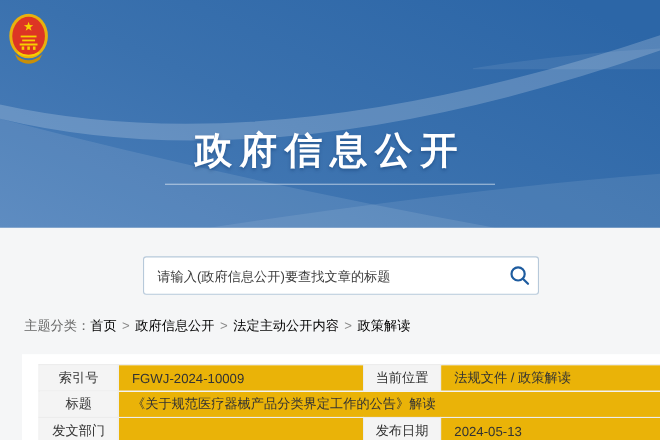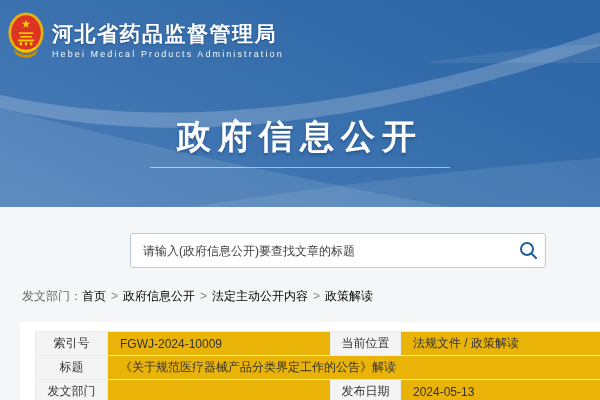--- a/index.html
+++ b/index.html
@@ -29,21 +29,21 @@
     position:absolute;top:114px;left:0;width:600px;text-align:center;
     color:#fff;font-size:34px;font-weight:bold;letter-spacing:7px;
     text-shadow:0 2px 3px rgba(0,40,90,.35);white-space:nowrap;
   }
   .banner-divider{
     position:absolute;top:167px;left:150px;width:300px;height:1px;
     background:rgba(255,255,255,.55);
   }
   
   .search-bar{
-    position:absolute;top:233px;left:130px;width:416px;height:35px;
+    position:absolute;top:233px;left:130px;width:360px;height:35px;
     box-sizing:border-box;background:#fff;border:1px solid #b7c9da;
     border-radius:3px;display:flex;align-items:center;
   }
   .search-input{
     flex:1;height:100%;border:none;outline:none;background:transparent;
     font-size:12px;color:#333;padding:0 6px 0 12px;
     font-family:"Liberation Sans","DejaVu Sans",sans-serif;
   }
   .search-input::placeholder{color:#3c3c3c;opacity:1;}
   .search-btn{
@@ -93,42 +93,38 @@
         <polygon points="20,8.5 21.18,11.88 24.76,11.95 21.9,14.12 22.94,17.55 20,15.5 17.06,17.55 18.1,14.12 15.24,11.95 18.82,11.88" fill="#f8d000"></polygon>
         <rect x="12" y="22.5" width="16" height="1.8" fill="#f8d000"></rect>
         <rect x="13.5" y="26.5" width="13" height="1.8" fill="#f8d000"></rect>
         <rect x="11" y="30.5" width="18" height="2" fill="#f8d000"></rect>
         <rect x="13" y="33.5" width="2.6" height="3.4" fill="#f8d000"></rect>
         <rect x="18.7" y="33.5" width="2.6" height="3.4" fill="#f8d000"></rect>
         <rect x="24.4" y="33.5" width="2.6" height="3.4" fill="#f8d000"></rect>
         <path d="M9,38.5 Q20,45 31,38.5 L31,40.5 Q20,47 9,40.5 Z" fill="#f8d000"></path>
       </svg>
     </span>
-    <div class="titles">
-      <div class="title-cn">河北省药品监督管理局</div>
-      <div class="title-en">Hebei Medical Products Administration</div>
-    </div>
   </div>
 
   <div class="banner-title">政府信息公开</div>
   <div class="banner-divider"></div>
 </div>
 
 <div class="search-bar">
   <input class="search-input" type="text" placeholder="请输入(政府信息公开)要查找文章的标题" style="">
   <button class="search-btn">
     <svg width="19" height="19" viewBox="0 0 19 19">
       <circle cx="8" cy="8" r="6" fill="none" stroke="#1e5c9f" stroke-width="2"></circle>
       <line x1="12.6" y1="12.6" x2="17" y2="17" stroke="#1e5c9f" stroke-width="2" stroke-linecap="round"></line>
     </svg>
   </button>
 </div>
 
 <div class="breadcrumb">
-  <span>发文部门：</span><span class="crumb">首页</span><span class="sep">&gt;</span><span class="crumb">政府信息公开</span><span class="sep">&gt;</span><span class="crumb">法定主动公开内容</span><span class="sep">&gt;</span><span class="crumb">政策解读</span>
+  <span>主题分类：</span><span class="crumb">首页</span><span class="sep">&gt;</span><span class="crumb">政府信息公开</span><span class="sep">&gt;</span><span class="crumb">法定主动公开内容</span><span class="sep">&gt;</span><span class="crumb">政策解读</span>
 </div>
 
 <div class="content-box">
   <table class="info-table">
     <colgroup>
         <col style="width:72px">
         <col style="width:223px">
         <col style="width:70px">
         <col style="width:300px">
       </colgroup>

